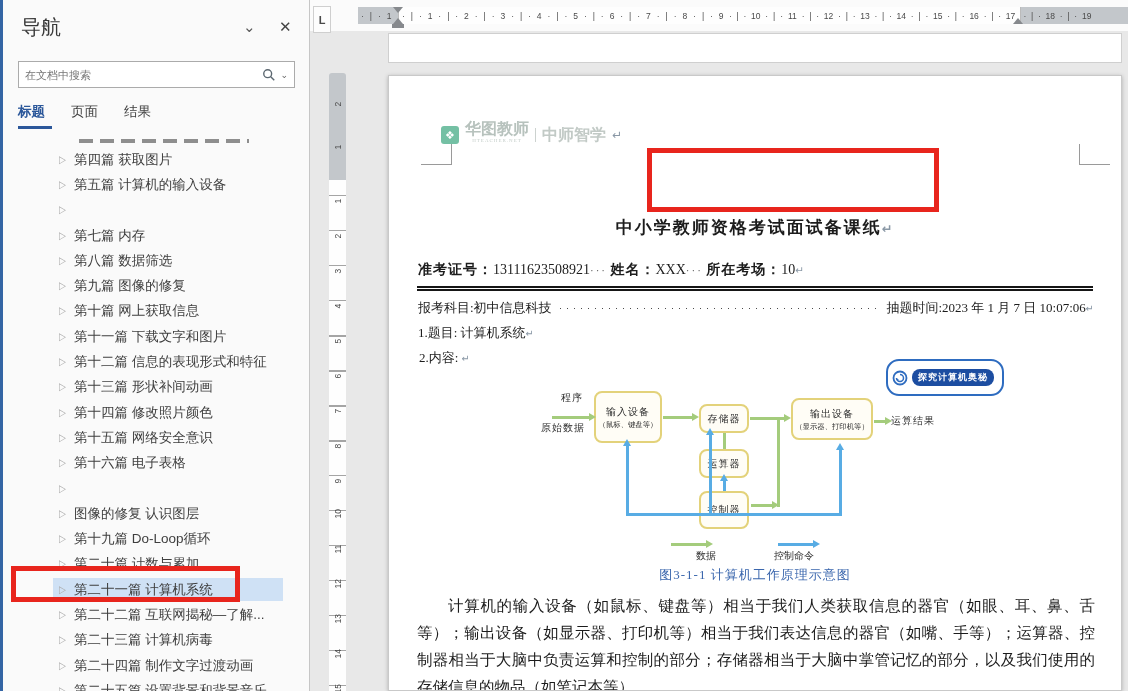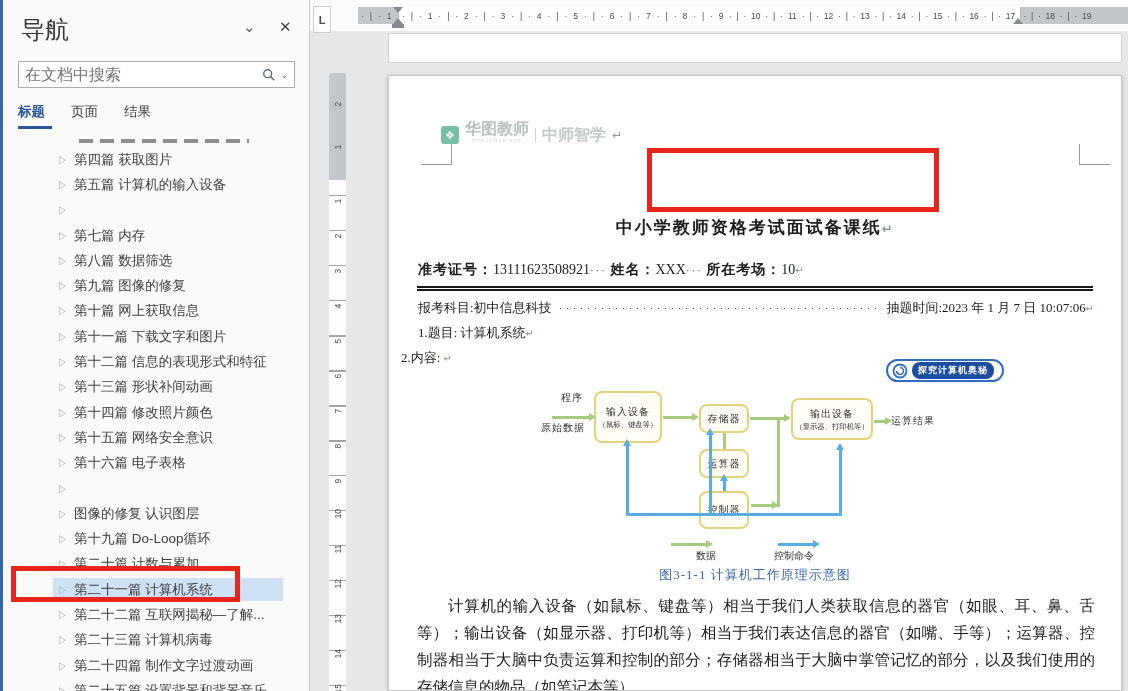--- a/index.html
+++ b/index.html
@@ -3,26 +3,26 @@
 <meta charset="utf-8">
 <style>
   html,body{margin:0;padding:0;background:#d8d8d8;}
   .app{position:relative;width:1128px;height:691px;overflow:hidden;background:#e8e8e8;
        font-family:"Liberation Sans","DejaVu Sans",sans-serif;-webkit-font-smoothing:antialiased;}
   
   .win-edge{position:absolute;left:0;top:0;width:3px;height:100%;background:#3465a4;}
   
   .navpane{position:absolute;left:3px;top:0;width:306px;height:691px;background:#fafafa;
            border-right:1px solid #c6c6c6;overflow:hidden;}
-  .nav-title{position:absolute;left:18px;top:14px;font-size:24px;color:#383838;}
+  .nav-title{position:absolute;left:18px;top:14px;font-size:20px;color:#383838;}
   .nav-chevron{position:absolute;left:240px;top:18px;font-size:15px;color:#555;cursor:pointer;}
   .nav-close{position:absolute;left:276px;top:18px;font-size:15px;color:#444;cursor:pointer;}
   .searchbox{position:absolute;left:15px;top:61px;width:277px;height:27px;background:#fff;
              border:1px solid #ababab;display:flex;align-items:center;box-sizing:border-box;}
-  .searchbox input{flex:1;border:none;outline:none;font-size:16px;color:#c2410c;padding:0 6px;
+  .searchbox input{flex:1;border:none;outline:none;font-size:11px;color:#c2410c;padding:0 6px;
                    background:transparent;font-family:Liberation Sans, sans-serif;}
   .search-ico{width:14px;height:14px;margin-right:2px;flex:none;}
   .search-dd{font-size:9px;color:#666;margin:0 6px 0 2px;flex:none;}
   .tabs{position:absolute;left:15px;top:103px;display:flex;gap:26px;font-size:13.5px;color:#3f3f3f;}
   .tab{position:relative;cursor:pointer;padding-bottom:8px;}
   .tab.active{color:var(--accent);font-weight:bold;}
   .tab.active::after{content:"";position:absolute;left:0;bottom:0;width:34px;height:3px;background:var(--accent);}
   .partial-row{position:absolute;left:76px;top:139px;width:170px;height:4px;
     background:repeating-linear-gradient(90deg,#8e8e8e 0 14px,transparent 14px 21px);}
   #nav-list{position:absolute;left:0;top:147px;right:0;}
@@ -80,23 +80,23 @@
   .doc-sub{left:0;top:140px;width:100%;text-align:center;font-size:17px;font-weight:bold;letter-spacing:2px;}
   .info-line{left:29px;top:185px;font-size:14px;}
   .info-line b{letter-spacing:1px;}
   .dots{letter-spacing:2px;color:#555;font-size:11px;}
   .dbl-rule{left:28px;top:210px;width:676px;height:5px;border-top:2px solid #161616;border-bottom:2px solid #161616;box-sizing:border-box;}
   .subject-line{left:29px;top:223px;width:676px;display:flex;align-items:baseline;font-size:13px;}
   .leader{flex:1;height:4px;align-self:center;margin:0 5px;
           background-image:radial-gradient(circle,#4a4a4a .8px,transparent .9px);
           background-size:7px 3px;background-repeat:repeat-x;background-position:0 70%;}
   .qline{left:29px;top:248px;font-size:13px;}
-  .qline2{left:12px;top:273px;font-size:13px;text-align:center;}
-  
-  .badge{left:497px;top:283px;height:23px;display:flex;align-items:center;gap:4px;background:#fff;
+  .qline2{left:30px;top:273px;font-size:13px;text-align:center;}
+  
+  .badge{left:497px;top:283px;height:37px;display:flex;align-items:center;gap:4px;background:#fff;
          border:2px solid #2e6cc0;border-radius:13px;padding:0 8px 0 4px;box-sizing:border-box;}
   .badge-pill{background:#1c4da1;color:#fff;border-radius:8px;font-size:9px;font-weight:bold;
               letter-spacing:1px;padding:2px 6px;font-family:"DejaVu Sans",sans-serif;white-space:nowrap;}
   
   .dbox{position:absolute;border:2px solid #e3d27a;border-radius:8px;background:#fffdf6;display:flex;
         flex-direction:column;align-items:center;justify-content:center;color:#2e2e2e;box-sizing:border-box;text-align:center;}
   .dbox .m{font-size:10px;letter-spacing:1px;}
   .dbox .s{font-size:8px;transform:scale(.92);white-space:nowrap;}
   .dlabel{position:absolute;font-size:10px;color:#2e2e2e;letter-spacing:1px;}
   .hline{position:absolute;height:3px;background:var(--green);}

